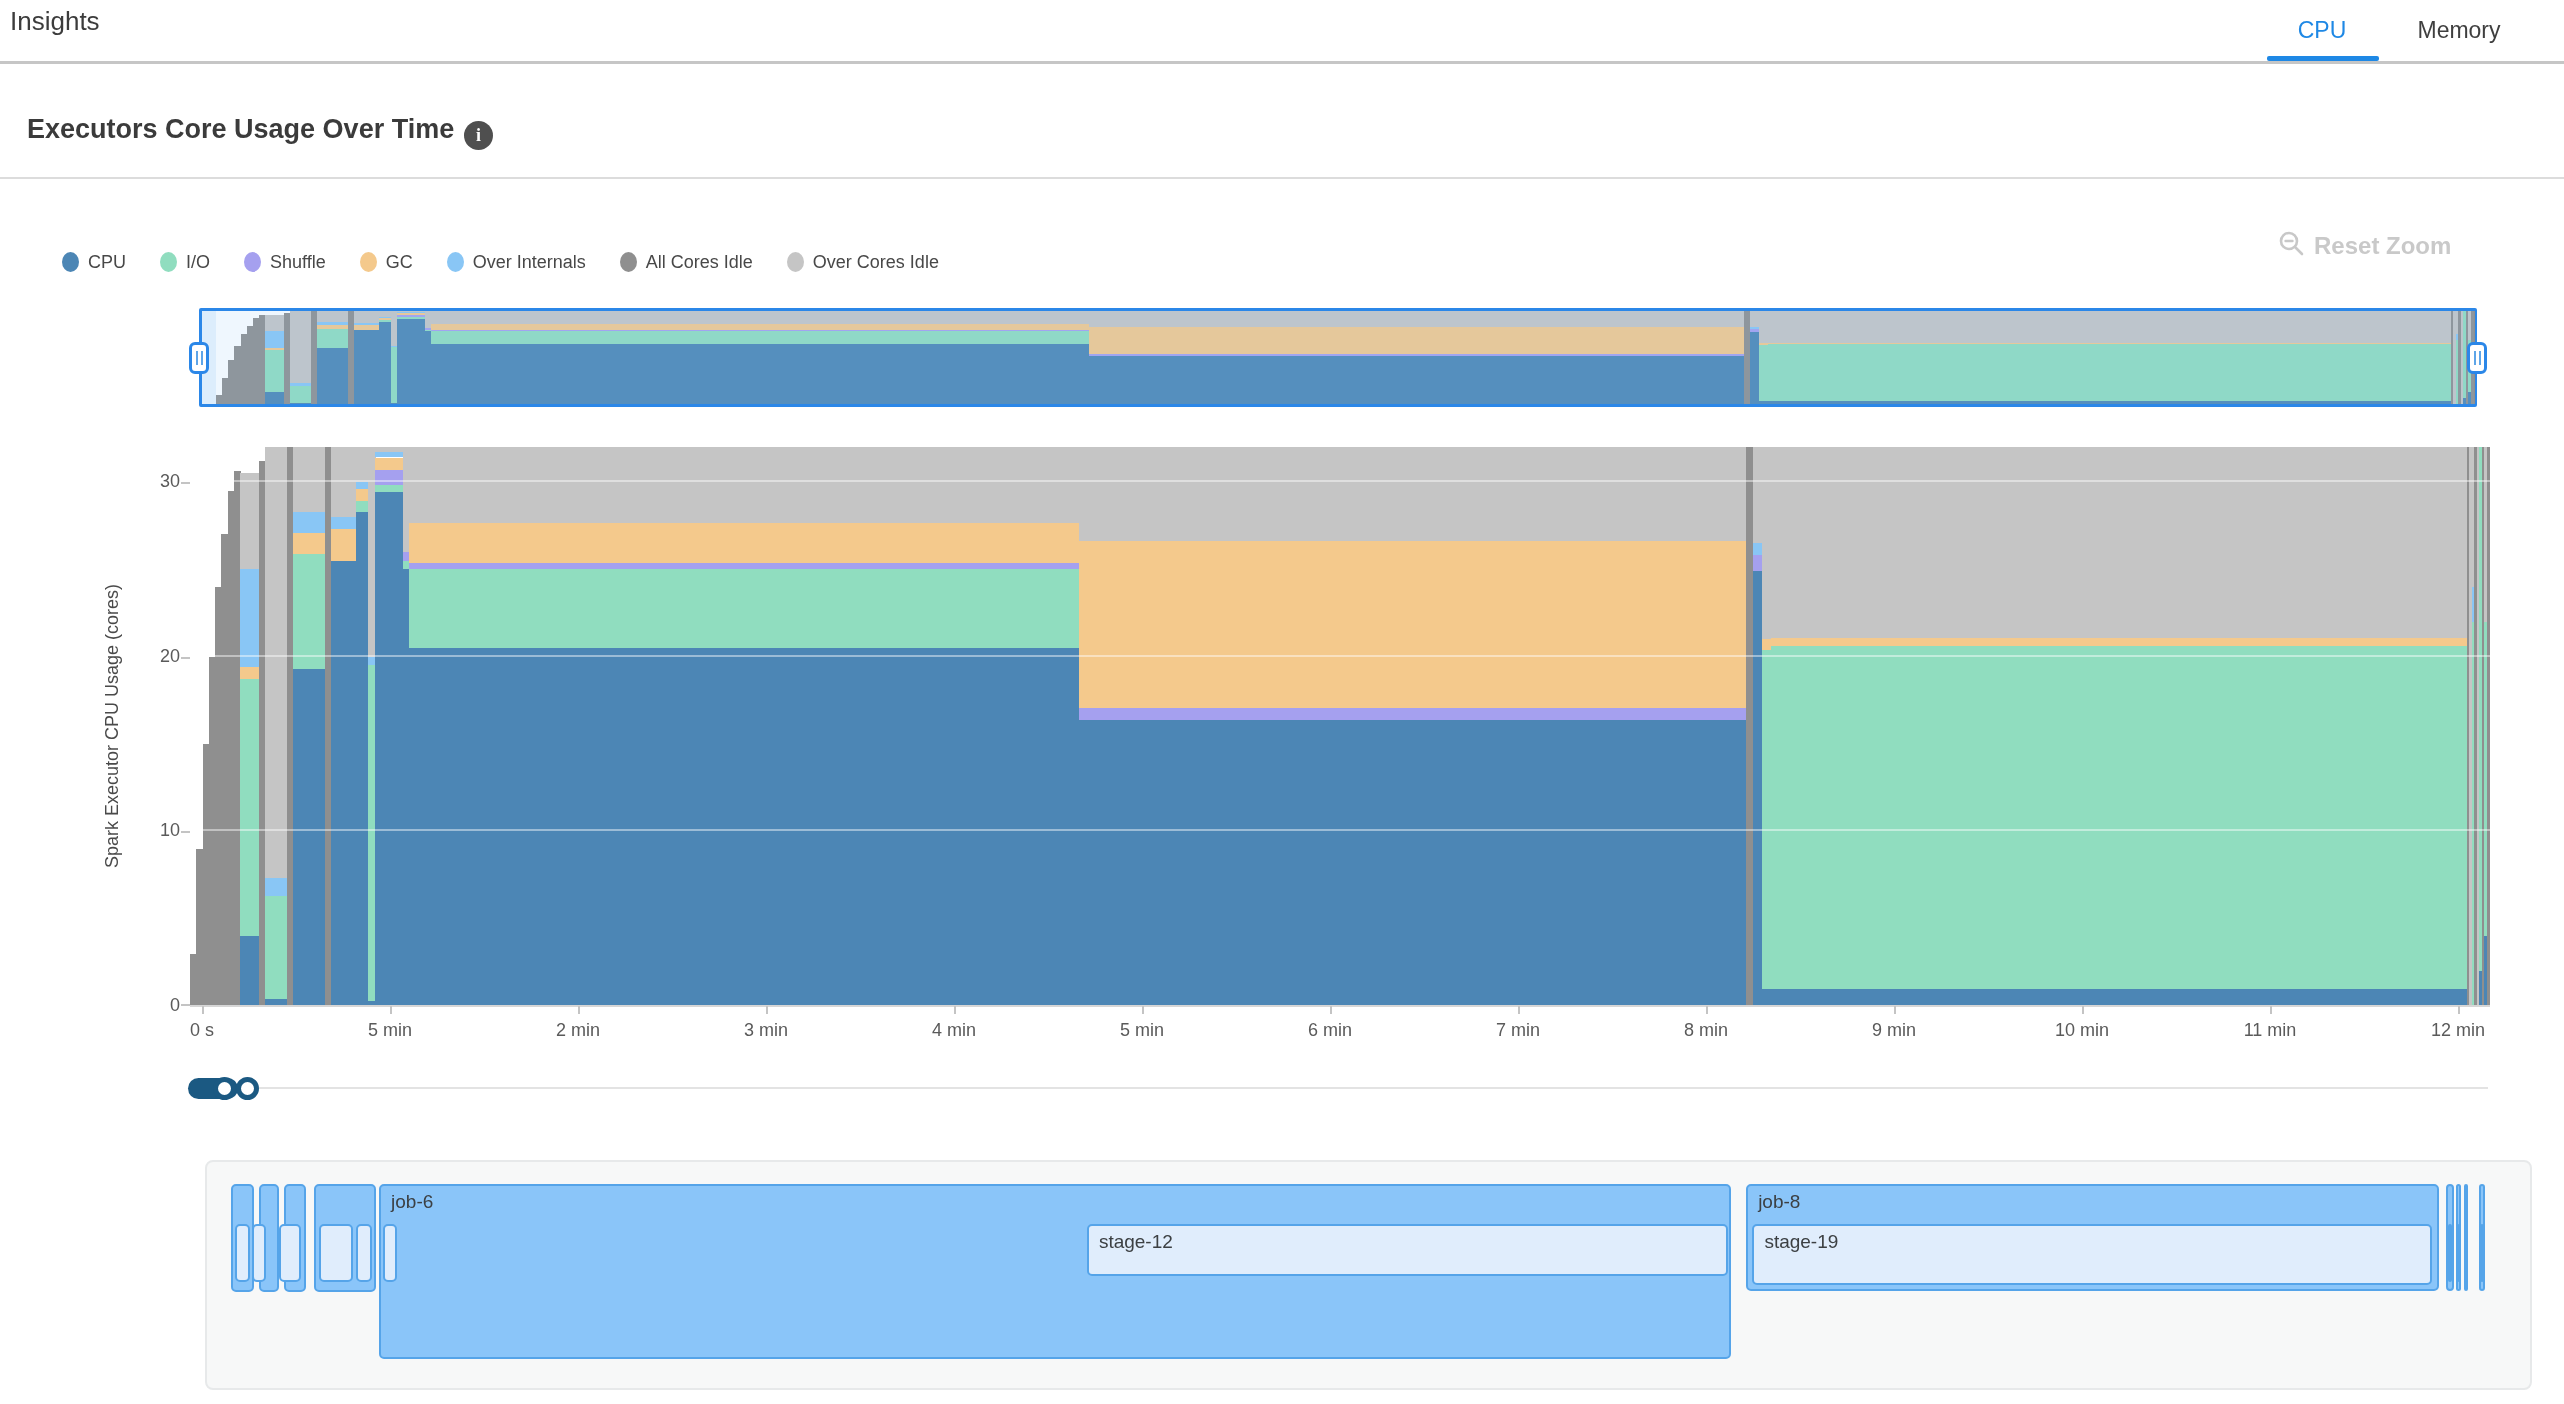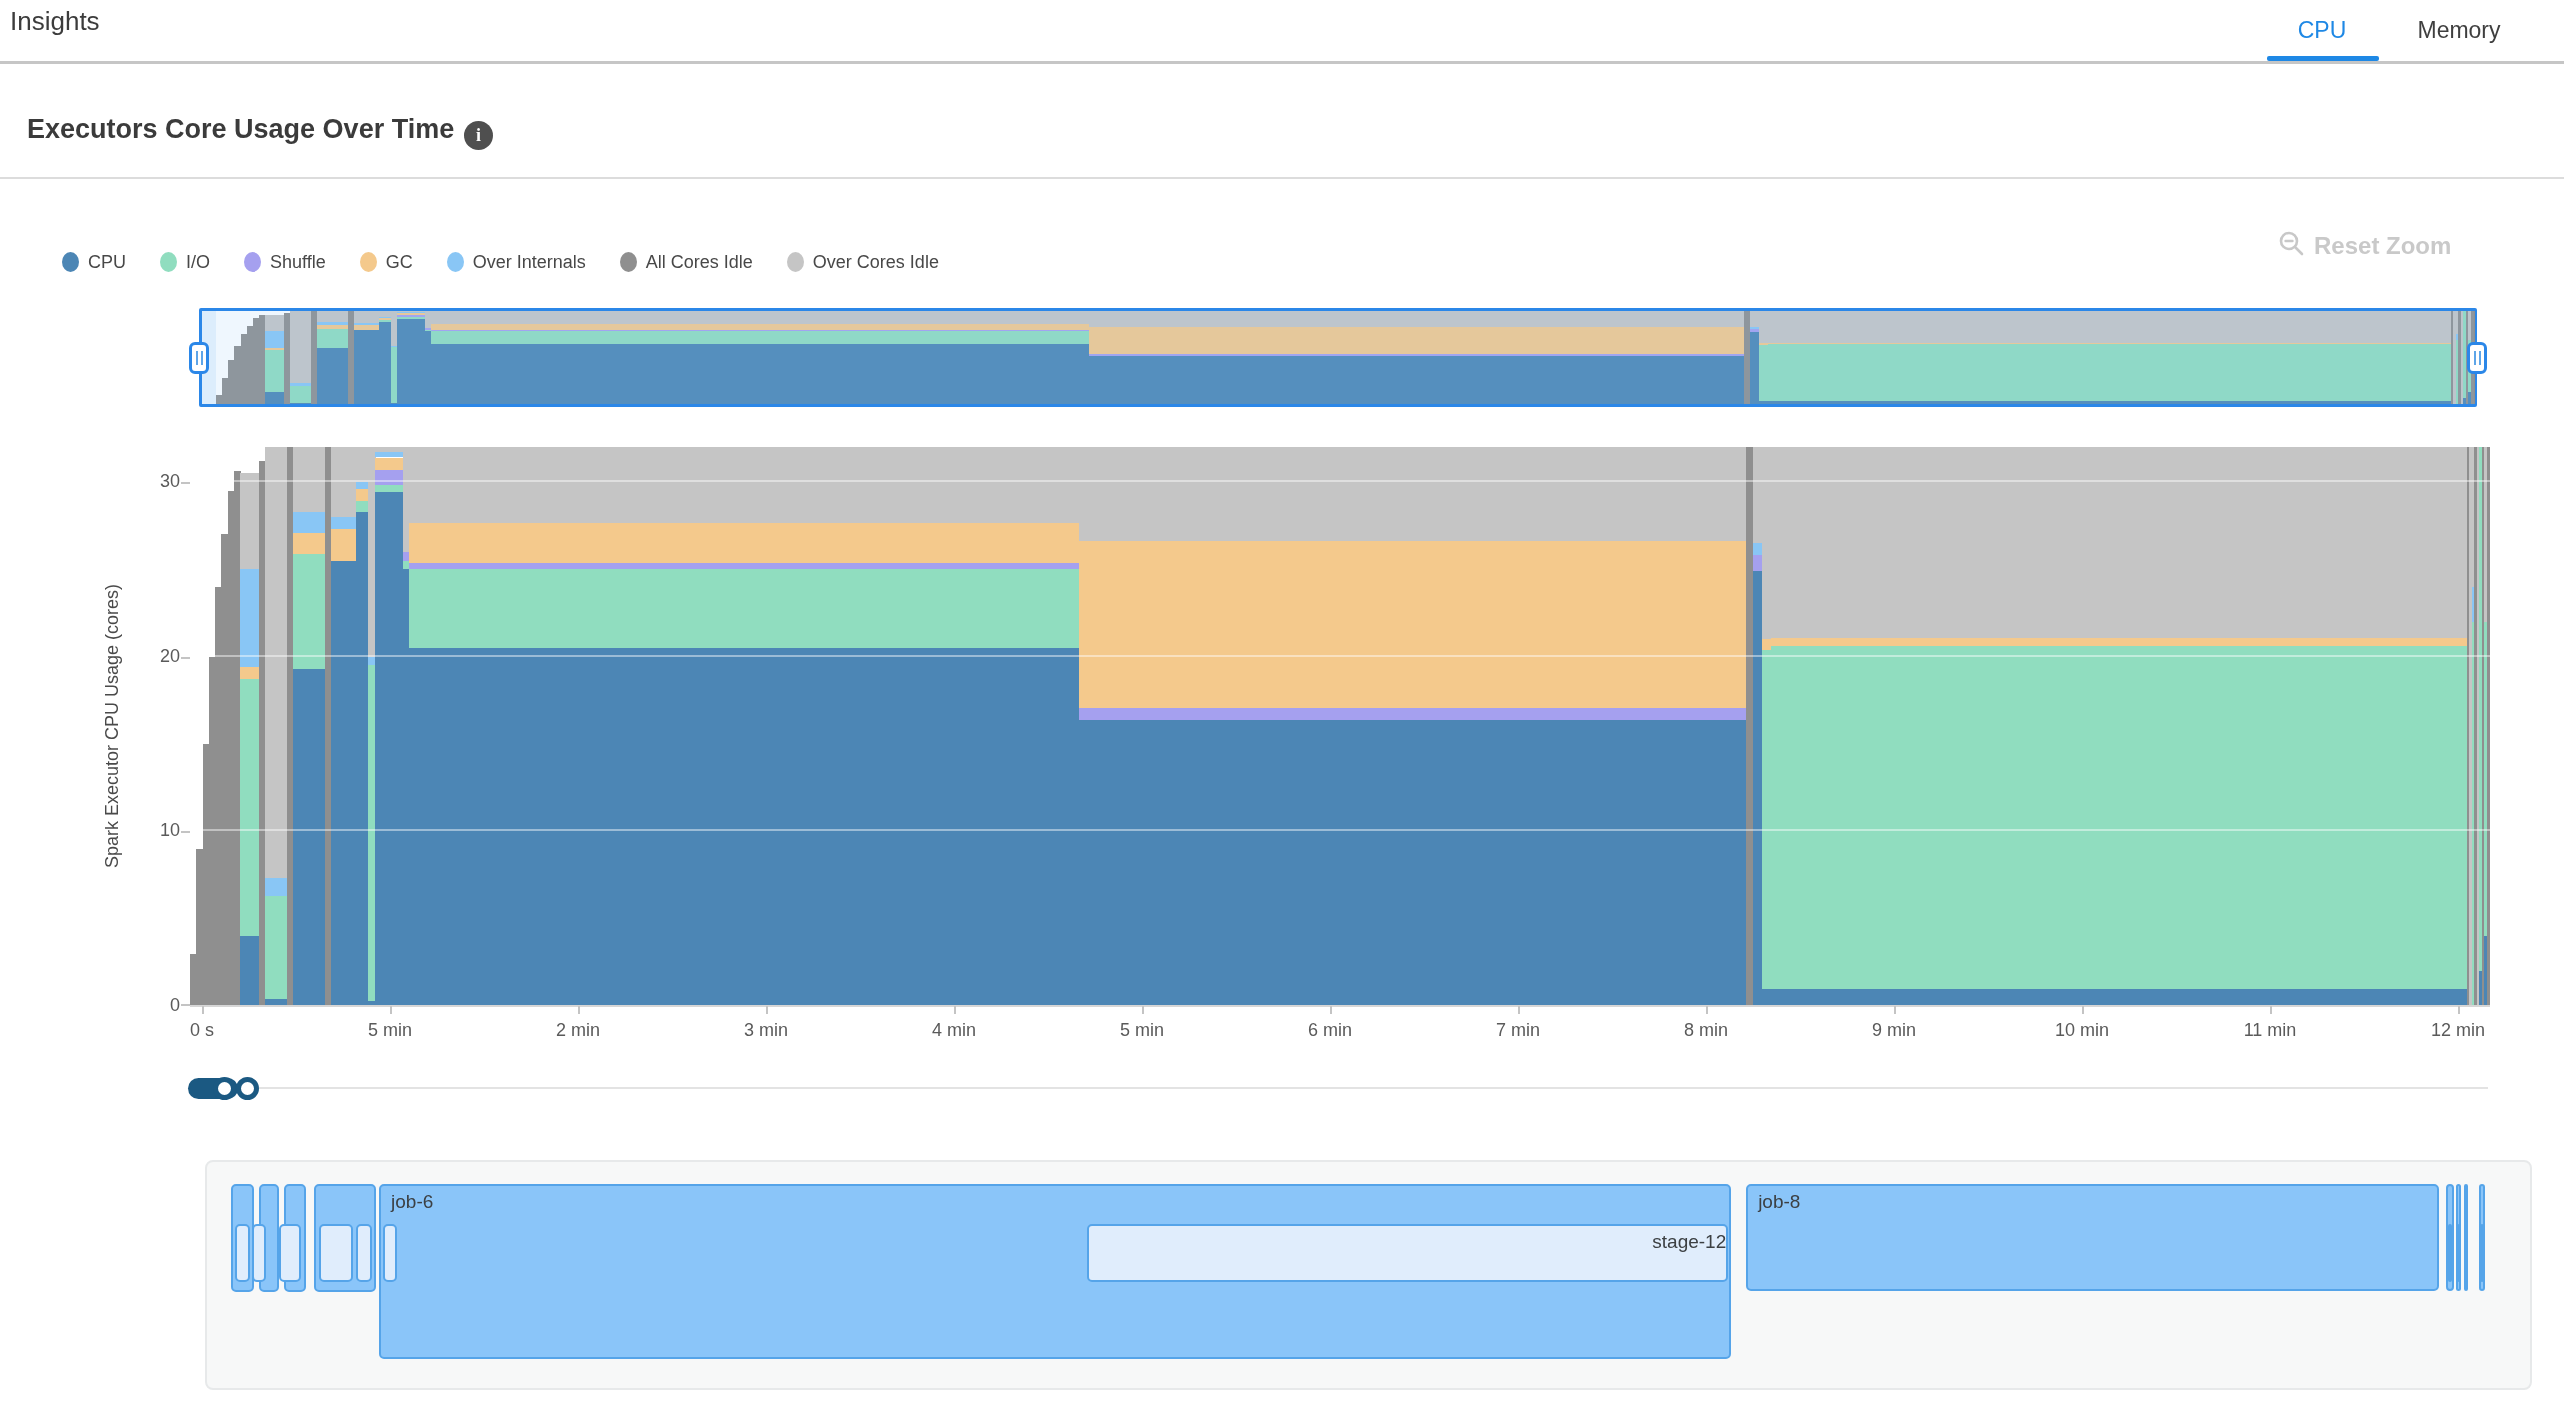--- a/index.html
+++ b/index.html
@@ -507,21 +507,24 @@
       <div class="job-bar" style="left: 2239.43px; width: 7.20667px; top: 22px; height: 107px;"></div>
       <div class="job-bar" style="left: 2248.83px; width: 5.32667px; top: 22px; height: 107px;"></div>
       <div class="job-bar" style="left: 2256.67px; width: 4.07333px; top: 22px; height: 107px;"></div>
       <div class="job-bar" style="left: 2272.02px; width: 5.95333px; top: 22px; height: 107px;"></div>
       <div class="stage-bar" style="left: 27.9267px; width: 15.04px; top: 62px; height: 58px;"></div>
       <div class="stage-bar" style="left: 45.16px; width: 13.7867px; top: 62px; height: 58px;"></div>
       <div class="stage-bar" style="left: 72.1067px; width: 21.9333px; top: 62px; height: 58px;"></div>
       <div class="stage-bar" style="left: 111.9px; width: 34.1533px; top: 62px; height: 58px;"></div>
       <div class="stage-bar" style="left: 148.873px; width: 15.98px; top: 62px; height: 58px;"></div>
       <div class="stage-bar" style="left: 176.133px; width: 13.7867px; top: 62px; height: 58px;"></div>
-      <div class="stage-bar" style="left: 879.88px; width: 641.393px; top: 62px; height: 58px; text-align: right;">
+      <div class="stage-bar" style="left: 879.88px; width: 641.393px; top: 62px; height: 52px;">
         <span class="bar-label">stage-12</span>
+      </div>
+      <div class="stage-bar" style="left: 1545.4px; width: 679.62px; top: 62px; height: 61px;">
+        <span class="bar-label">stage-19</span>
       </div>
       <div class="stage-bar" style="left: 2241px; width: 4px; top: 62px; height: 58px;"></div>
       <div class="stage-bar" style="left: 2250.4px; width: 4px; top: 62px; height: 58px;"></div>
       <div class="stage-bar" style="left: 2273.27px; width: 4px; top: 62px; height: 58px;"></div>
     </div>
 
 </div>
 
 </body></html>

